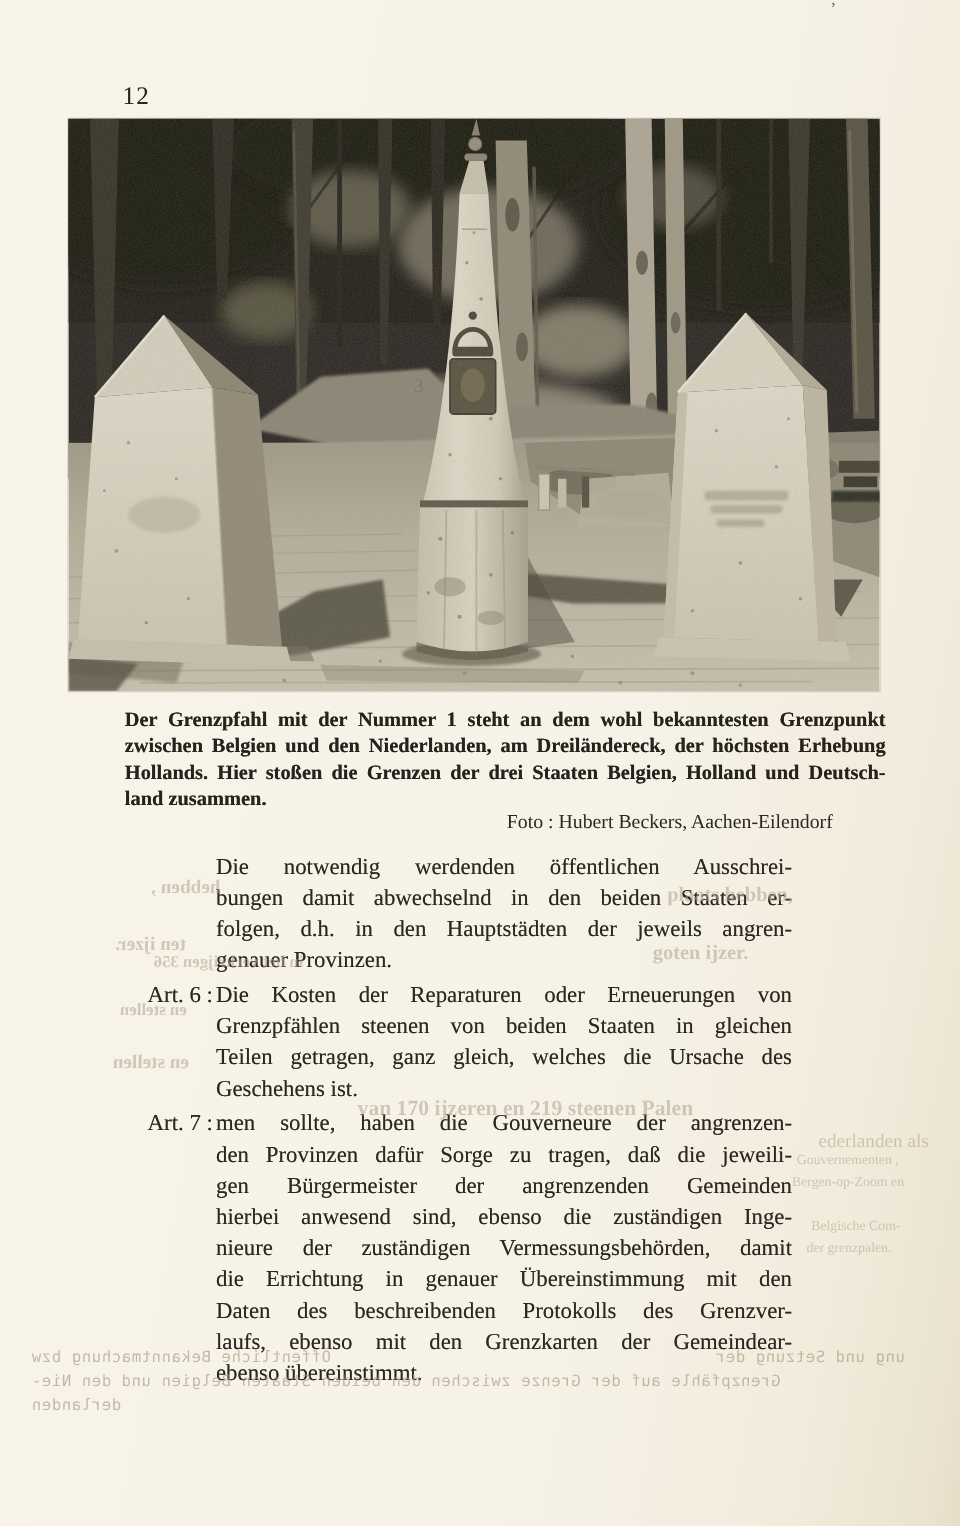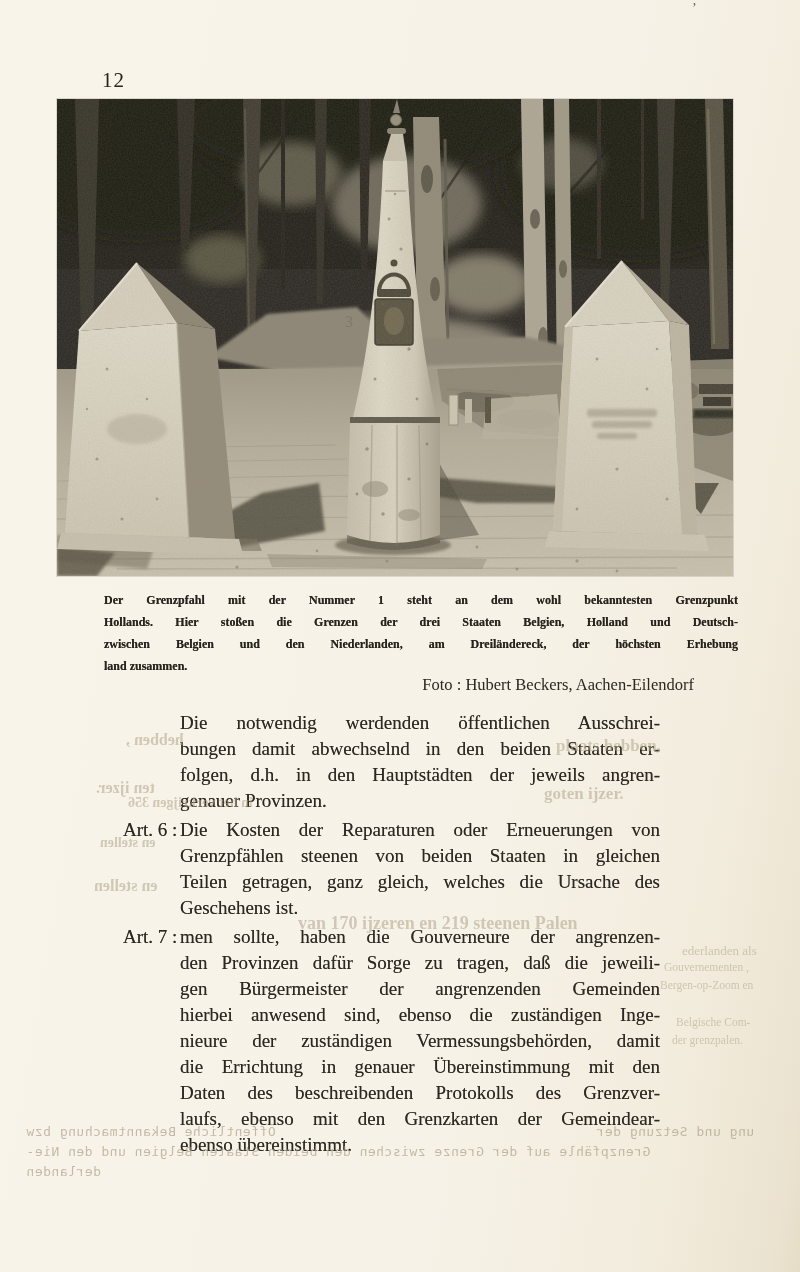--- a/index.html
+++ b/index.html
@@ -5,21 +5,21 @@
   html,body{margin:0;padding:0;background:#d8d2c4;}
   .page{
     position:relative;width:800px;height:1272px;overflow:hidden;
     background:linear-gradient(100deg,#f8f4ea 0%,#f6f2e7 62%,#f2ecdd 85%,#ebe3d0 97%,#e6ddc8 100%);
     font-family:"Liberation Serif",serif;color:#2b2721;
   }
   .page-number{position:absolute;left:102px;top:68px;font-size:21px;letter-spacing:1px;color:#26221c;text-align:center;}
   .corner-mark{position:absolute;left:692px;top:1px;font-size:14px;color:#6b655a;}
   .photo{position:absolute;left:57px;top:99px;width:676px;height:477px;box-shadow:0 0 0 1px rgba(60,55,45,.15);}
   .photo svg{display:block;}
-  .caption{position:absolute;left:104px;top:589px;width:634px;font-size:12px;line-height:22px;font-weight:700;color:#26221c;text-shadow:0 0 .5px rgba(38,34,28,.7);}
+  .caption{position:absolute;left:104px;top:589px;width:634px;font-size:17px;line-height:22px;font-weight:700;color:#26221c;text-shadow:0 0 .5px rgba(38,34,28,.7);}
   .jline{text-align:justify;text-align-last:justify;white-space:normal;}
   .jline.last{text-align-last:left;}
   .credit{position:absolute;left:104px;top:675px;width:634px;text-align:right;padding-right:44px;box-sizing:border-box;font-size:16.5px;color:#2b2721;}
   .body-block{position:absolute;left:123px;top:710px;width:537px;font-size:19px;line-height:26px;text-shadow:0 0 .4px rgba(40,35,28,.55);}
   .para{display:flex;}
   .para + .para{margin-top:3px;}
   .plabel{width:57px;flex:none;}
   .ptext{width:480px;flex:none;}
   .bleed-layer{position:absolute;left:0;top:0;width:800px;height:1272px;pointer-events:none;}
   .bleed{position:absolute;white-space:nowrap;filter:blur(.5px);}
@@ -272,22 +272,22 @@
         </g>
       </g>
 
       <rect x="0" y="0" width="676" height="477" filter="url(#grain)" opacity=".5"></rect>
       <rect x="0" y="0" width="676" height="477" fill="#7a6c4f" opacity=".05"></rect>
     </svg>
   </div>
 
   <div class="caption">
       <div class="jline">Der Grenzpfahl mit der Nummer 1 steht an dem wohl bekanntesten Grenzpunkt</div>
+      <div class="jline">zwischen Belgien und den Niederlanden, am Dreiländereck, der höchsten Erhebung</div>
       <div class="jline">Hollands. Hier stoßen die Grenzen der drei Staaten Belgien, Holland und Deutsch-</div>
-      <div class="jline">zwischen Belgien und den Niederlanden, am Dreiländereck, der höchsten Erhebung</div>
       <div class="jline last">land zusammen.</div>
     </div>
 
   <div class="credit">Foto : Hubert Beckers, Aachen-Eilendorf</div>
 
   <div class="body-block">
       <div class="para">
         <div class="plabel"></div>
         <div class="ptext">
           <div class="jline">Die notwendig werdenden öffentlichen Ausschrei-</div>
@@ -323,21 +323,21 @@
 
   <div class="bleed-layer">
       <span class="bleed bleed-serif b mir" style="left: 126px; top: 731px; font-size: 16px;">hebben ,</span>
       <span class="bleed bleed-serif b" style="left: 556px; top: 736px; font-size: 17px;">plaats hebben,</span>
       <span class="bleed bleed-serif b mir" style="left: 96px; top: 779px; font-size: 16px;">ten ijzer.</span>
       <span class="bleed bleed-serif b" style="left: 544px; top: 784px; font-size: 17px;">goten ijzer.</span>
       <span class="bleed bleed-serif b mir" style="left: 128px; top: 795px; font-size: 14px;">in het verkrijgen 356</span>
       <span class="bleed bleed-serif b mir" style="left: 100px; top: 835px; font-size: 14px;">en stellen</span>
       <span class="bleed bleed-serif b mir" style="left: 94px; top: 877px; font-size: 16px;">en stellen</span>
       <span class="bleed bleed-serif b" style="left: 298px; top: 913px; font-size: 18px;">van 170 ijzeren en 219 steenen Palen</span>
-      <span class="bleed bleed-small" style="left: 682px; top: 943px; font-size: 13px;">ederlanden als</span>
+      <span class="bleed bleed-small" style="left: 682px; top: 943px; font-size: 16px;">ederlanden als</span>
       <span class="bleed bleed-small" style="left: 664px; top: 961px; font-size: 11.5px;">Gouvernementen ,</span>
       <span class="bleed bleed-small" style="left: 660px; top: 979px; font-size: 11.5px;">Bergen-op-Zoom en</span>
       <span class="bleed bleed-small" style="left: 676px; top: 1016px; font-size: 11.5px;">Belgische Com-</span>
       <span class="bleed bleed-small" style="left: 672px; top: 1034px; font-size: 11.5px;">der grenzpalen.</span>
       <span class="bleed bleed-mono mir" style="left: 26px; top: 1124px; font-size: 13px;">Öffentliche Bekanntmachung bzw</span>
       <span class="bleed bleed-mono mir" style="left: 596px; top: 1124px; font-size: 13px;">ung und Setzung der</span>
       <span class="bleed bleed-mono mir" style="left: 26px; top: 1144px; font-size: 13px;">Grenzpfähle auf der Grenze zwischen den beiden Staaten Belgien und den Nie-</span>
       <span class="bleed bleed-mono mir" style="left: 26px; top: 1164px; font-size: 13px;">derlanden</span>
     </div>
 

